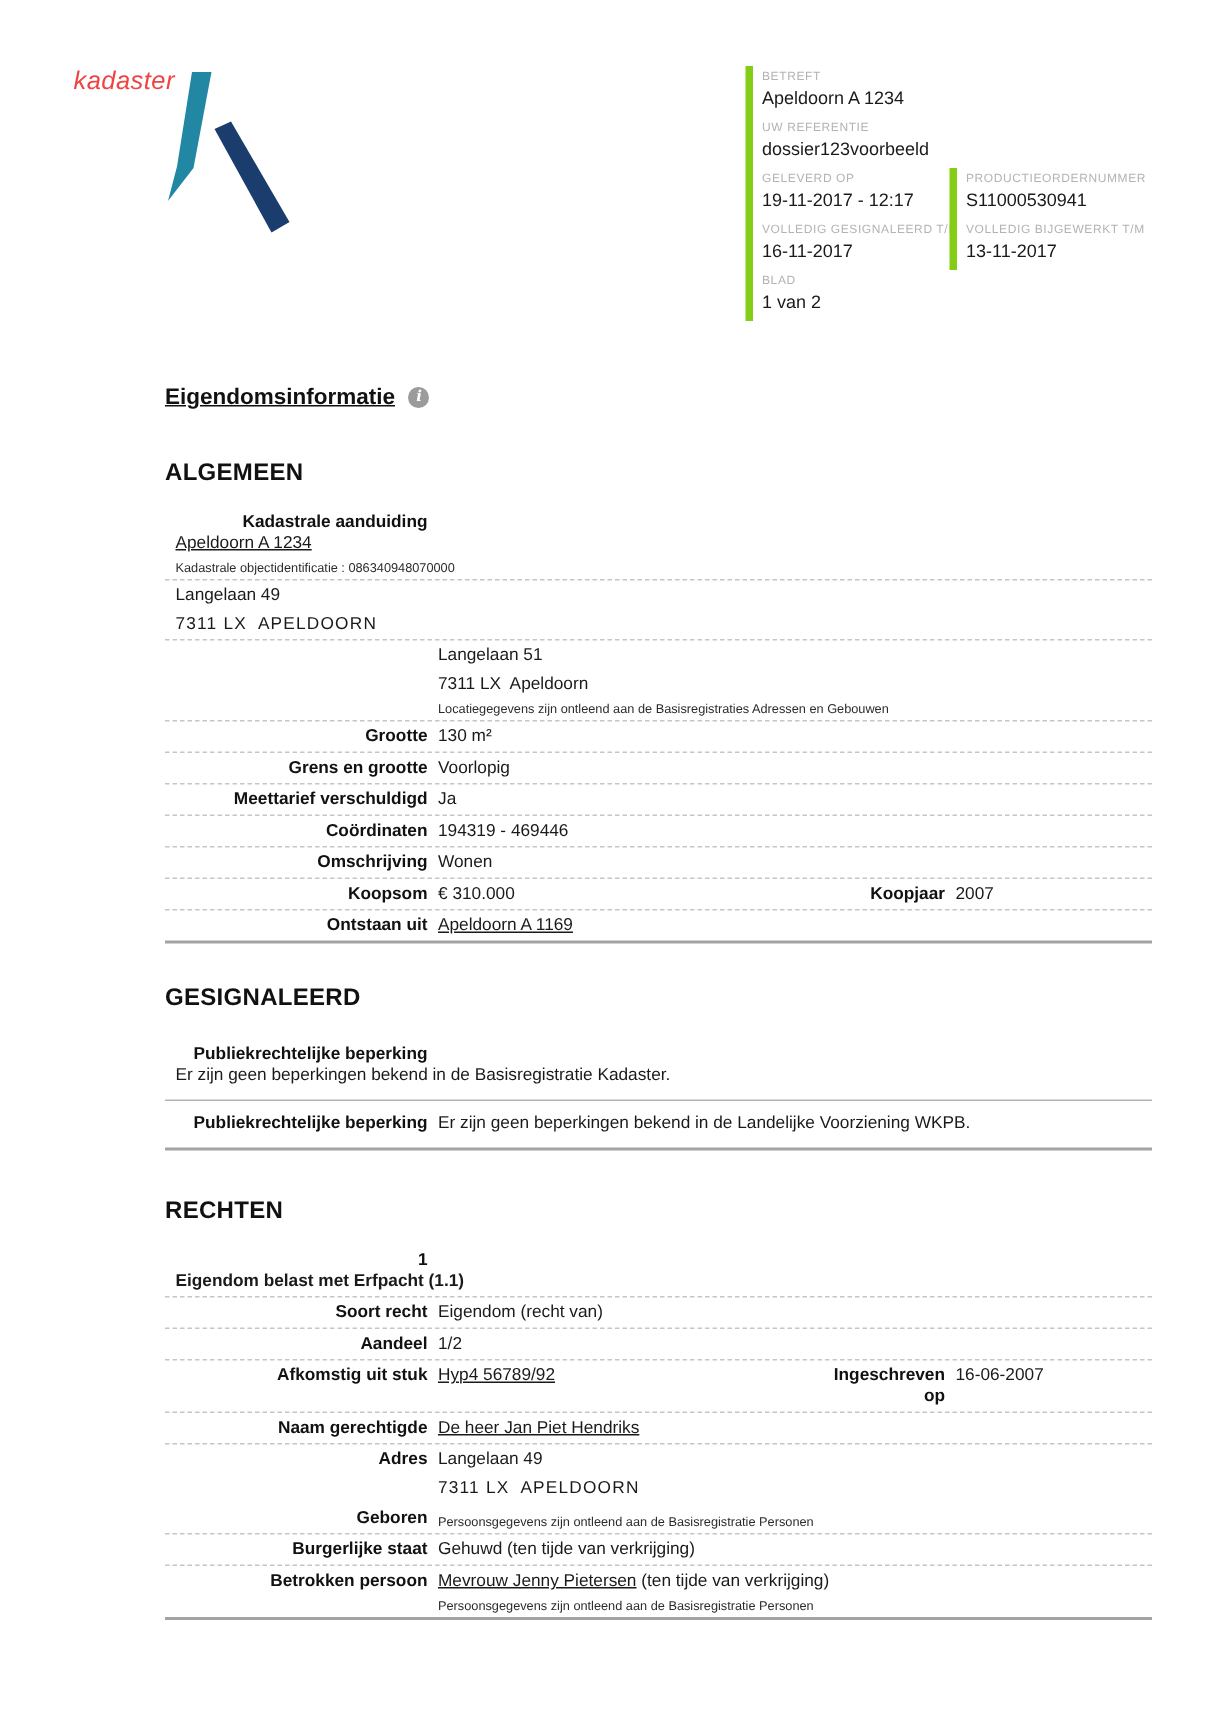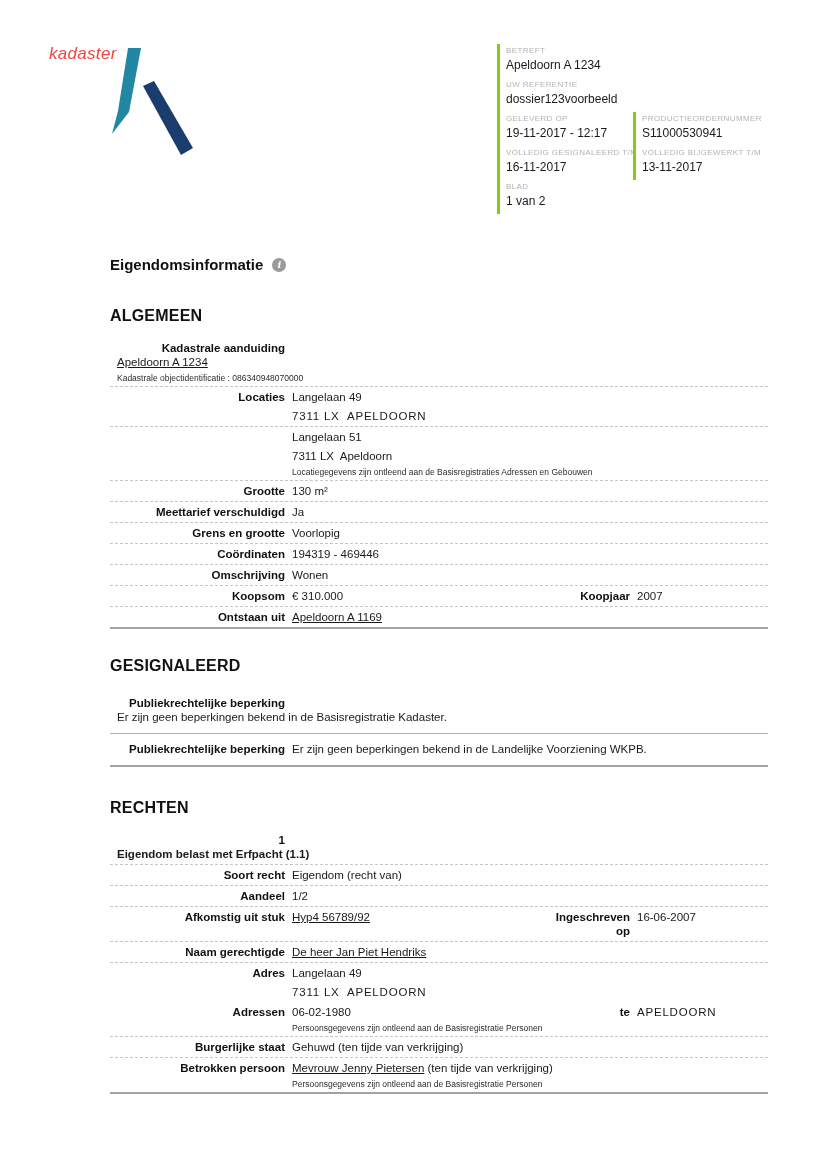--- a/index.html
+++ b/index.html
@@ -10,29 +10,29 @@
   
   .logo-word { position:absolute; left:49px; top:44px; font-family:"Liberation Sans", sans-serif;
                font-style:italic; font-size:17px; color:#ef4444; letter-spacing:0.3px; }
   .logo-mark { position:absolute; left:100px; top:45px; width:110px; height:115px; }
   .logo-mark .teal { fill:#2187a2; }
   .logo-mark .navy { fill:#1b3d6e; }
 
   
   .meta { position:absolute; left:497px; top:44px; width:271px;
           display:grid; grid-template-columns:136px 135px; grid-auto-rows:34px; }
-  .meta-cell { border-left:3px solid #84cc16; padding:1px 0 0 6px; overflow:hidden; }
+  .meta-cell { border-left:5px solid #84cc16; padding:1px 0 0 6px; overflow:hidden; }
   .meta-cell.span2 { grid-column:1 / 3; }
   .meta-label { font-size:8px; color:#b3b3b3; letter-spacing:0.4px; line-height:11px; white-space:nowrap; }
   .meta-value { font-size:12px; color:#1a1a1a; line-height:16px; margin-top:1px; white-space:pre; }
 
   
   .content { position:absolute; left:110px; top:256px; width:658px; }
   .title-row { display:flex; align-items:center; gap:9px; }
-  .title-row h1 { font-size:15px; font-weight:bold; color:#111; }
+  .title-row h1 { font-size:15px; font-weight:bold; color:#111;text-decoration:underline; }
   .info-icon { display:inline-flex; width:14px; height:14px; border-radius:50%; background:#9b9b9b;
                color:#fff; align-items:center; justify-content:center;
                font-family:"DejaVu Serif", serif; font-style:italic; font-weight:bold; font-size:10px;
                cursor:pointer; flex-shrink:0; }
   h2.sec { font-size:16px; font-weight:bold; color:#111; letter-spacing:0.2px; }
   .sec-algemeen { margin-top:34px; }
   .sec-aantekeningen { margin-top:28px; }
   .sec-rechten { margin-top:32px; }
 
   .table { margin-top:13px; border-bottom:2px solid #a3a3a3; }
@@ -112,21 +112,20 @@
 
       <div class="t-row first">
         <div class="t-lbl">Kadastrale aanduiding</div>
         <div class="t-valblock">
           <span class="t-val link">Apeldoorn A 1234</span>
           <div class="note">Kadastrale objectidentificatie : 086340948070000</div>
         </div>
       </div>
 
       <div class="t-row">
-        <div class="t-lbl">Locaties</div>
         <div class="t-valblock">
           <div class="t-val">Langelaan 49</div>
           <div class="t-line2 spaced">7311 LX  APELDOORN</div>
         </div>
       </div>
 
       <div class="t-row">
         <div class="t-lbl"></div>
         <div class="t-valblock">
           <div class="t-val">Langelaan 51</div>
@@ -134,27 +133,27 @@
           <div class="note">Locatiegegevens zijn ontleend aan de Basisregistraties Adressen en Gebouwen</div>
         </div>
       </div>
 
       <div class="t-row">
         <div class="t-lbl">Grootte</div>
         <div class="t-valblock"><span class="t-val">130 m²</span></div>
       </div>
 
       <div class="t-row">
+        <div class="t-lbl">Grens en grootte</div>
+        <div class="t-valblock"><span class="t-val">Voorlopig</span></div>
+      </div>
+
+      <div class="t-row">
         <div class="t-lbl">Meettarief verschuldigd</div>
         <div class="t-valblock"><span class="t-val">Ja</span></div>
-      </div>
-
-      <div class="t-row">
-        <div class="t-lbl">Grens en grootte</div>
-        <div class="t-valblock"><span class="t-val">Voorlopig</span></div>
       </div>
 
       <div class="t-row">
         <div class="t-lbl">Coördinaten</div>
         <div class="t-valblock"><span class="t-val">194319 - 469446</span></div>
       </div>
 
       <div class="t-row">
         <div class="t-lbl">Omschrijving</div>
         <div class="t-valblock"><span class="t-val">Wonen</span></div>
@@ -225,27 +224,22 @@
 
       <div class="t-row">
         <div class="t-lbl">Adres</div>
         <div class="t-valblock">
           <div class="t-val">Langelaan 49</div>
           <div class="t-line2 spaced">7311 LX  APELDOORN</div>
         </div>
       </div>
 
       <div class="t-row no-sep">
-        <div class="t-lbl">Adressen</div>
-        <div class="t-valblock">
-          <div class="vrow">
-            <span class="t-val-first">06-02-1980</span>
-            <span class="t-lbl2">te</span>
-            <span class="t-val2 spaced">APELDOORN</span>
-          </div>
+        <div class="t-lbl">Geboren</div>
+        <div class="t-valblock">
           <div class="note">Persoonsgegevens zijn ontleend aan de Basisregistratie Personen</div>
         </div>
       </div>
 
       <div class="t-row">
         <div class="t-lbl">Burgerlijke staat</div>
         <div class="t-valblock"><span class="t-val">Gehuwd (ten tijde van verkrijging)</span></div>
       </div>
 
       <div class="t-row">

